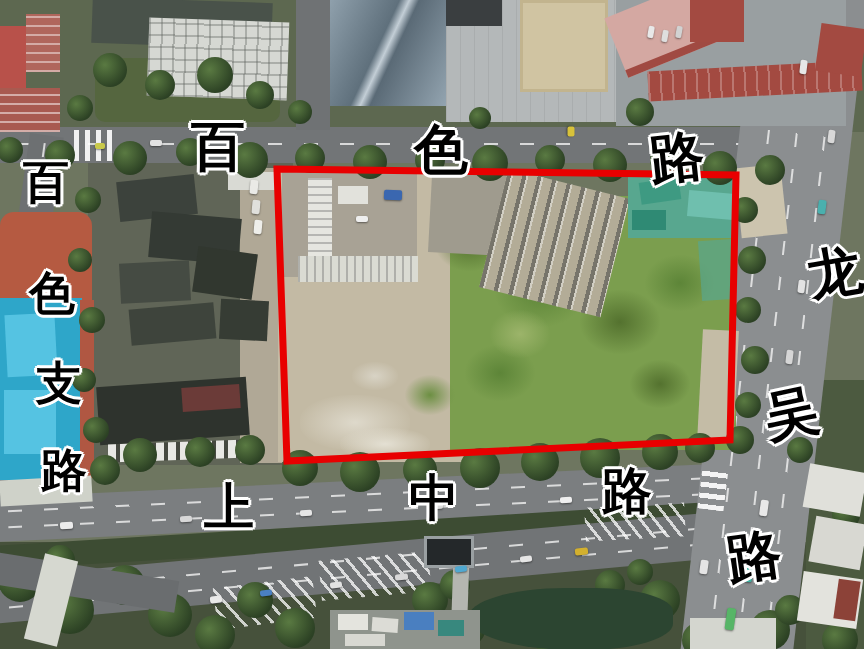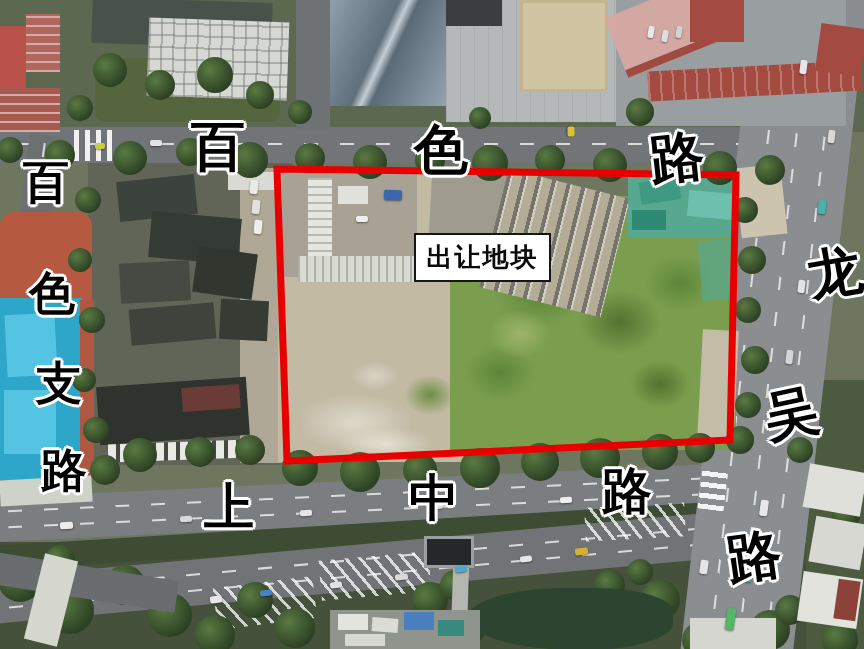--- a/index.html
+++ b/index.html
@@ -135,23 +135,20 @@
   <div class="bld" style="left:812px;top:520px;width:52px;height:46px;background:#d8d8d2;transform:rotate(10deg);z-index:22;"></div>
   <div class="bld" style="left:800px;top:575px;width:60px;height:50px;background:#e3e3dd;transform:rotate(8deg);z-index:22;"></div>
   <div class="bld" style="left:836px;top:580px;width:22px;height:40px;background:#8c4238;transform:rotate(8deg);z-index:23;"></div>
   <div class="bld" style="left:690px;top:618px;width:86px;height:31px;background:#d4d6cf;z-index:22;"></div>
   <div class="bld" style="left:34px;top:556px;width:34px;height:88px;background:#d6d8d0;transform:rotate(14deg);z-index:22;"></div>
 
   <svg class="outline" width="864" height="649">
     <polygon points="277,169 736,175 730,440 287,461" fill="none" stroke="#e80000" stroke-width="7" stroke-linejoin="miter"></polygon>
   </svg>
 
-  <div id="parcel-label-box">
-    <span>出让地块</span>
-  </div>
 
   <span class="rl s54" style="left:218px;top:146px;transform:translate(-50%,-50%);">百</span>
   <span class="rl s54" style="left:441px;top:149px;transform:translate(-50%,-50%);">色</span>
   <span class="rl s54" style="left:677px;top:157px;transform:translate(-50%,-50%) rotate(-6deg);">路</span>
 
   <span class="rl s46" style="left:46px;top:182px;transform:translate(-50%,-50%);">百</span>
   <span class="rl s46" style="left:52px;top:293px;transform:translate(-50%,-50%);">色</span>
   <span class="rl s46" style="left:59px;top:383px;transform:translate(-50%,-50%);">支</span>
   <span class="rl s46" style="left:64px;top:470px;transform:translate(-50%,-50%);">路</span>
 

